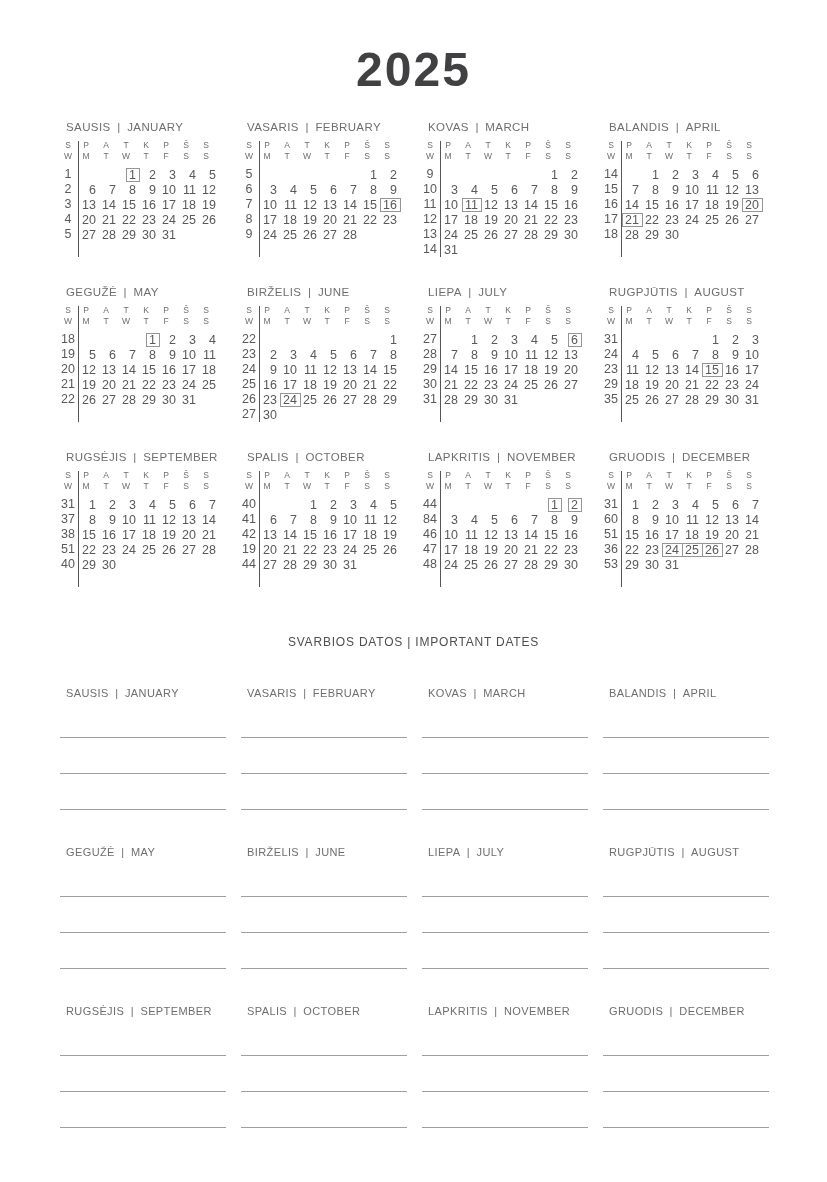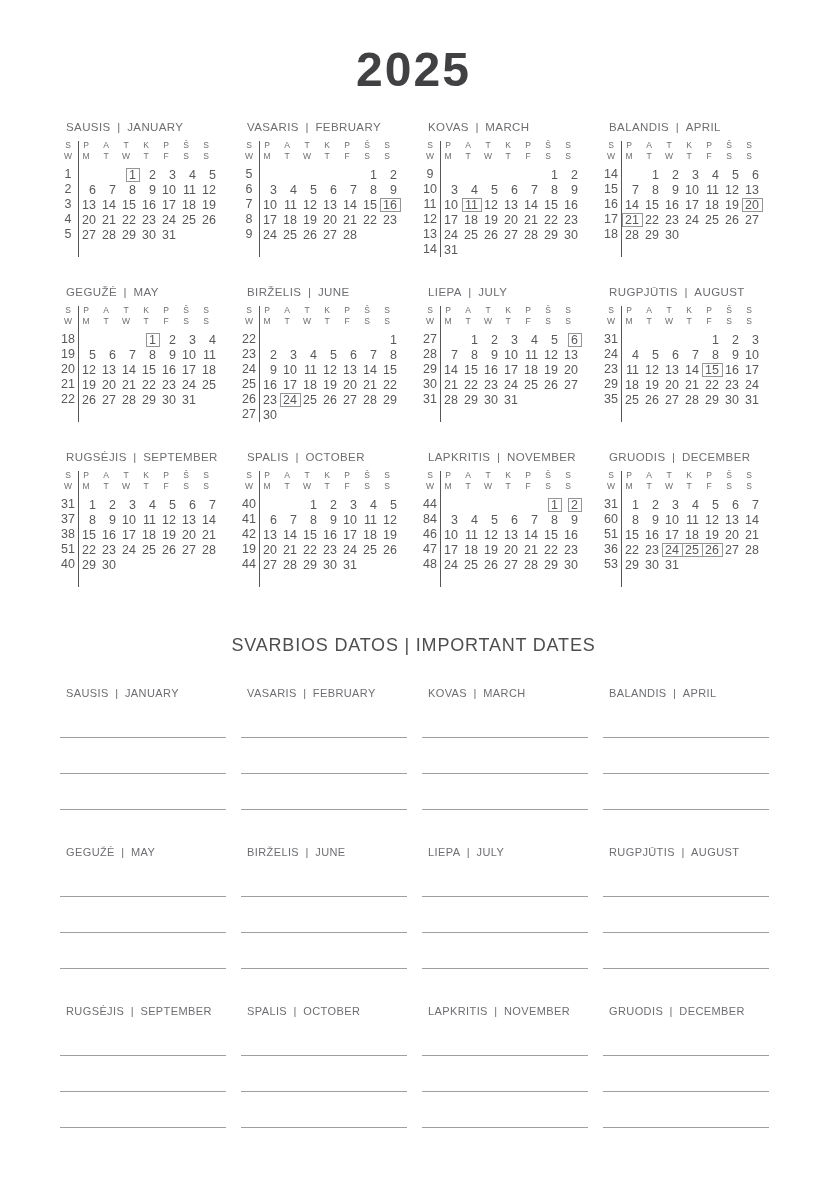--- a/index.html
+++ b/index.html
@@ -45,21 +45,21 @@
   .hl{height:11px;}
   .num{font-size:12.5px;color:#58595b;line-height:13px;}
   .num.boxed{
     display:inline-block;border:1px solid #939598;
     padding:0 2.5px;margin:-1px -3.5px -1px 0;line-height:12px;
   }
 
   
   .id-heading{
     position:absolute;top:635px;left:0;width:100%;
-    text-align:center;font-size:18px;letter-spacing:0.8px;color:#4d4e50;
+    text-align:center;font-size:12px;letter-spacing:0.8px;color:#4d4e50;
   }
   .id-grid{
     position:absolute;left:60px;top:687px;
     display:grid;grid-template-columns:repeat(4,166px);
     column-gap:15px;row-gap:36px;
   }
   .id-month{width:166px;}
   .id-title{
     font-size:11px;line-height:13px;height:13px;color:#6d6e71;
     letter-spacing:0.4px;white-space:nowrap;margin-left:6px;

